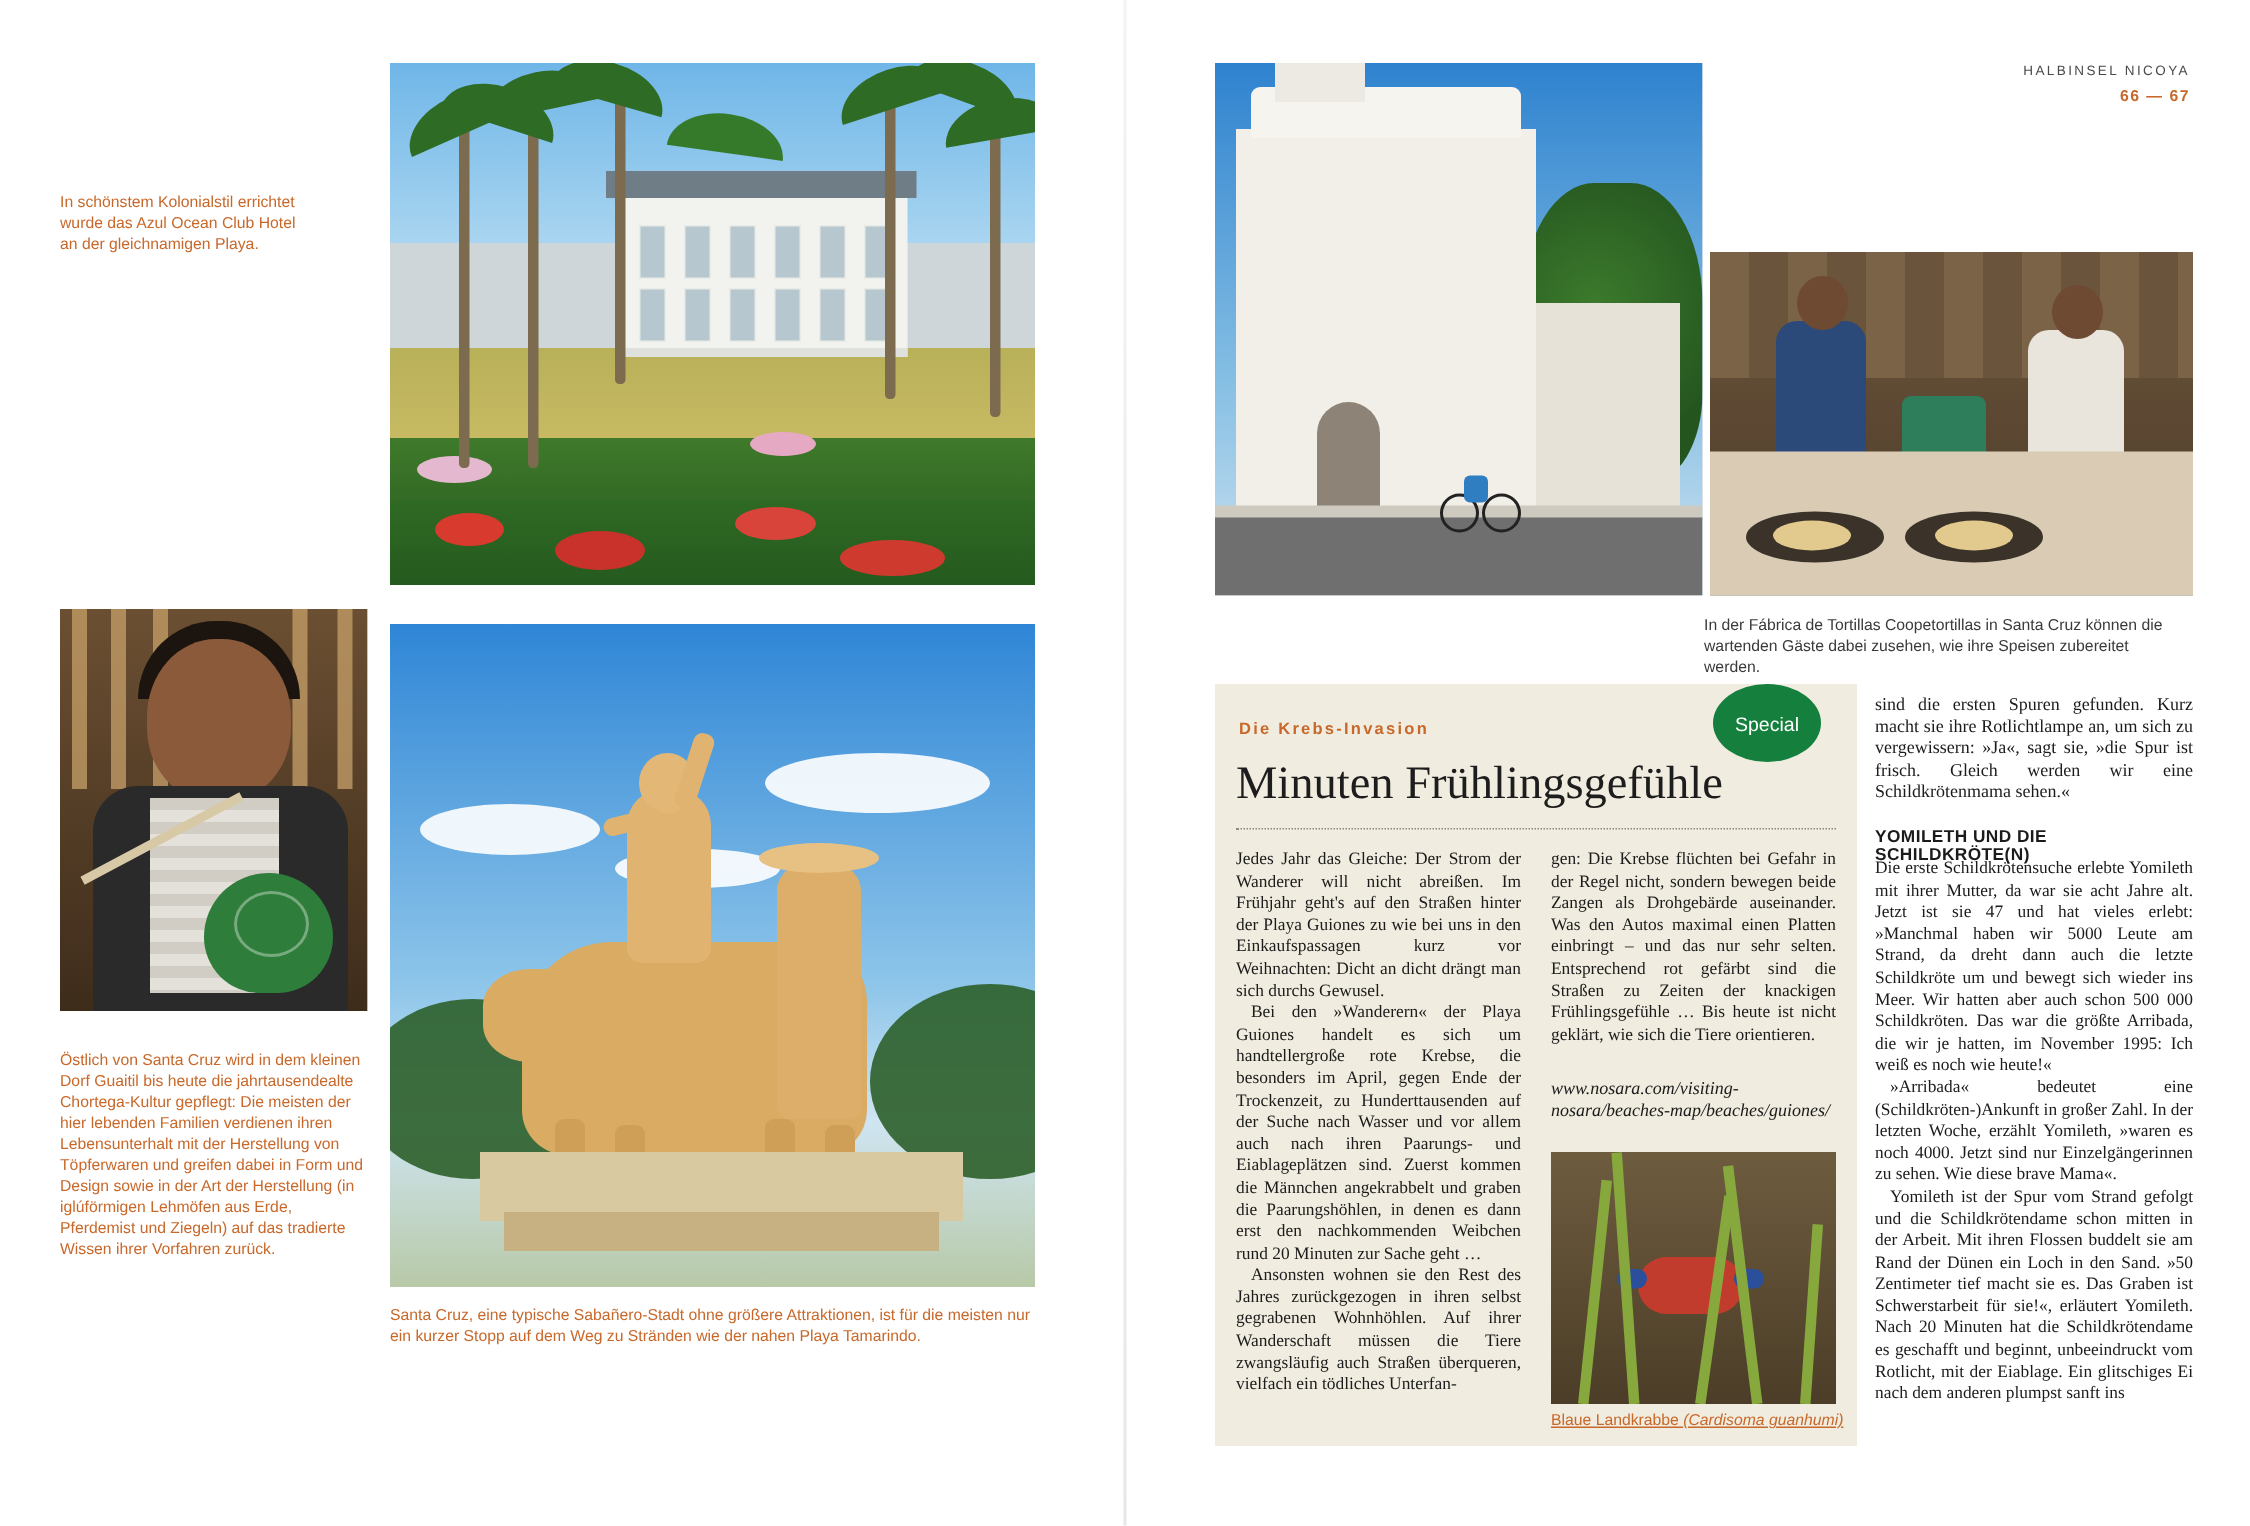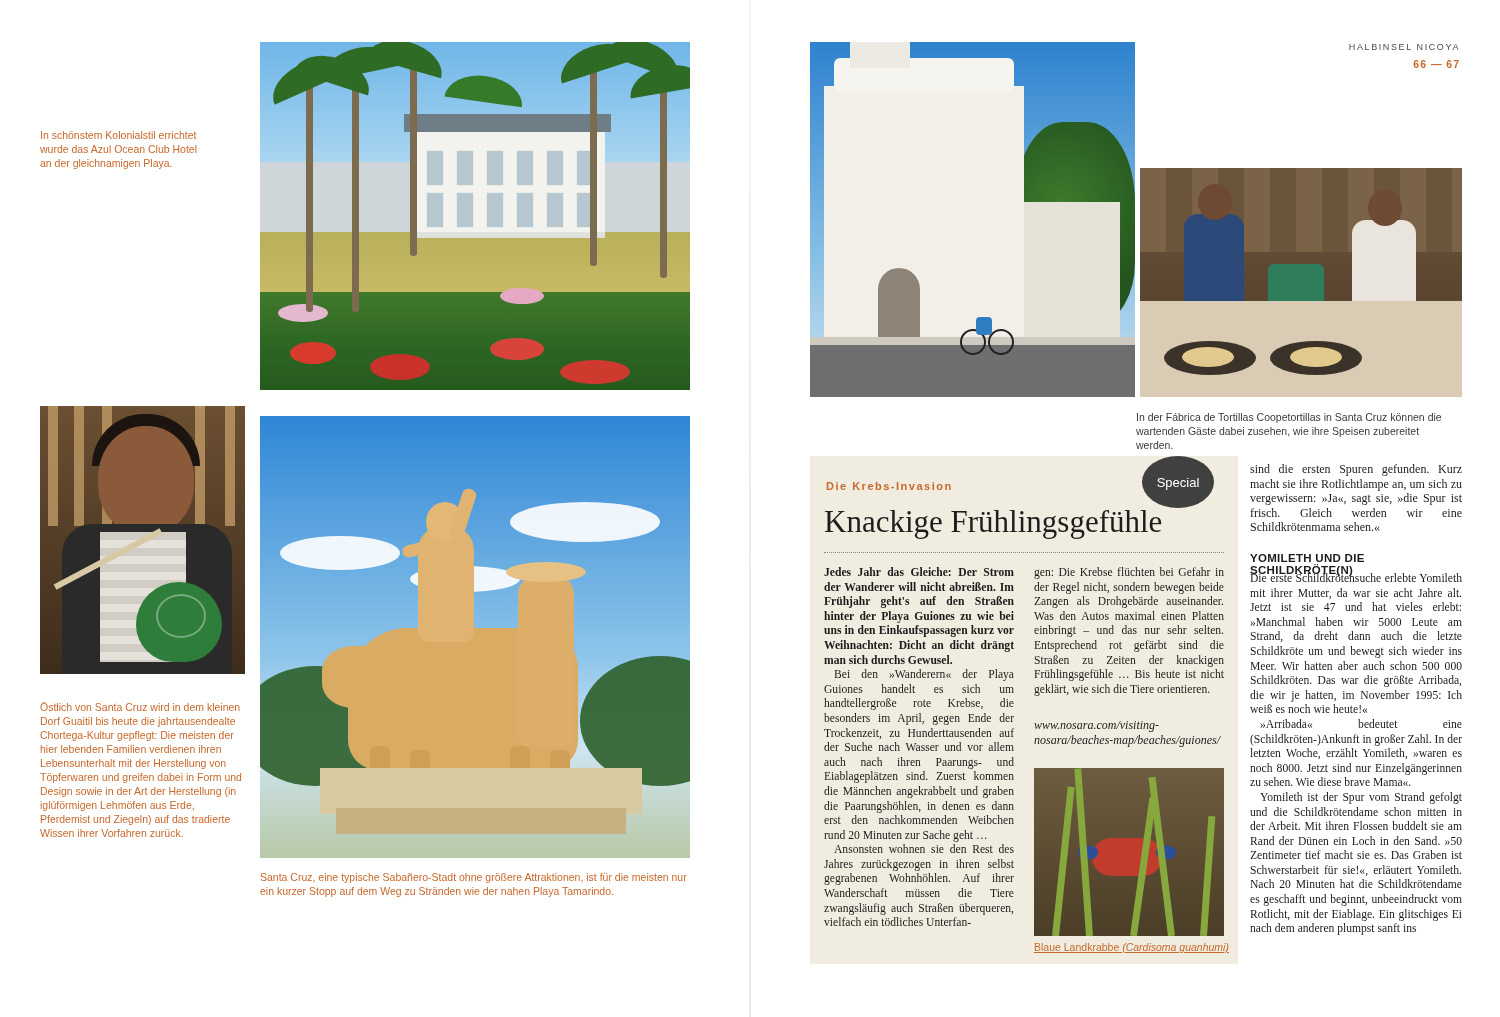--- a/index.html
+++ b/index.html
@@ -97,30 +97,30 @@
   #photo-tort .w1 .h{position:absolute;left:14px;top:-30px;width:34px;height:36px;border-radius:50%;background:#6e4a33;}
   #photo-tort .w2{position:absolute;right:46px;top:52px;width:64px;height:126px;background:#e9e5dc;border-radius:14px 14px 0 0;}
   #photo-tort .w2 .h{position:absolute;left:16px;top:-30px;width:34px;height:36px;border-radius:50%;background:#6e4a33;}
   #photo-tort .pot{position:absolute;left:128px;top:96px;width:56px;height:44px;background:#2e7d5b;border-radius:6px;}
   #cap-tort{left:1136px;top:410px;width:322px;}
 
   
   #article{position:absolute;left:810px;top:456px;width:428px;height:508px;background:#f0ecdf;}
   #kicker{position:absolute;left:826px;top:480px;font-family:"Liberation Sans",sans-serif;font-size:11px;
     letter-spacing:1.5px;color:#c8682a;font-weight:bold;}
-  #special{position:absolute;left:1142px;top:456px;width:72px;height:52px;border-radius:36px/26px;background:#404040;color:#fff;
+  #special{position:absolute;left:1142px;top:456px;width:72px;height:52px;border-radius:36px/26px;background:#15803d;color:#fff;
     font-family:"Liberation Sans",sans-serif;font-size:13px;display:flex;align-items:center;justify-content:center;}
   #headline{position:absolute;left:824px;top:504px;width:400px;font-size:31px;color:#1d1d1d;font-family:"Liberation Serif",serif;}
   #rule{position:absolute;left:824px;top:552px;width:400px;border-top:1px dotted #8f8a7a;}
 
   .col{position:absolute;font-size:11.6px;line-height:14.6px;text-align:justify;color:#1b1b1b;
     font-family:"Liberation Serif",serif;}
   .col p{margin:0;text-indent:0;}
   .col p + p{text-indent:10px;}
-  .lead{font-weight:bold;}
+  .lead{font-weight:normal;}
   #col-a{left:824px;top:566px;width:190px;}
   #col-b{left:1034px;top:566px;width:190px;}
   #url{position:absolute;left:1034px;top:718px;width:190px;font-style:italic;font-size:12px;line-height:14.6px;color:#1b1b1b;}
 
   #photo-crab{left:1034px;top:768px;width:190px;height:168px;}
   #photo-crab .bg{position:absolute;inset:0;background:linear-gradient(#6e5c3f,#4b3d27);}
   #photo-crab .blade{position:absolute;bottom:0;width:7px;background:#86a83d;transform-origin:bottom;}
   #photo-crab .crab{position:absolute;left:58px;top:70px;width:70px;height:38px;border-radius:26px;background:#c23c2e;}
   #photo-crab .crab:before,#photo-crab .crab:after{content:"";position:absolute;top:8px;width:20px;height:13px;border-radius:8px;background:#2b4f9b;}
   #photo-crab .crab:before{left:-14px;}
@@ -261,21 +261,21 @@
     <div class="comal" style="left:24px;"></div>
     <div class="comal" style="left:130px;"></div>
     <div class="tort" style="left:42px;"></div>
     <div class="tort" style="left:150px;"></div>
   </div>
   <div class="cap-dark" id="cap-tort">In der Fábrica de Tortillas Coopetortillas in Santa Cruz können die wartenden Gäste dabei zusehen, wie ihre Speisen zubereitet werden.</div>
 
   <div id="article"></div>
   <div id="kicker">Die Krebs-Invasion</div>
   <div id="special">Special</div>
-  <div id="headline">Knackige Frühlingsgefühle</div>
+  <div id="headline">Minuten Frühlingsgefühle</div>
   <div id="rule"></div>
 
   <div class="col" id="col-a">
     <p class="lead">Jedes Jahr das Gleiche: Der Strom der Wanderer will nicht abreißen. Im Frühjahr geht's auf den Straßen hinter der Playa Guiones zu wie bei uns in den Einkaufspassagen kurz vor Weihnachten: Dicht an dicht drängt man sich durchs Gewusel.</p>
     <p>Bei den »Wanderern« der Playa Guiones handelt es sich um handtellergroße rote Krebse, die besonders im April, gegen Ende der Trockenzeit, zu Hunderttausenden auf der Suche nach Wasser und vor allem auch nach ihren Paarungs- und Eiablageplätzen sind. Zuerst kommen die Männchen angekrabbelt und graben die Paarungshöhlen, in denen es dann erst den nachkommenden Weibchen rund 20 Minuten zur Sache geht …</p>
     <p>Ansonsten wohnen sie den Rest des Jahres zurückgezogen in ihren selbst gegrabenen Wohnhöhlen. Auf ihrer Wanderschaft müssen die Tiere zwangsläufig auch Straßen überqueren, vielfach ein tödliches Unterfan-</p>
   </div>
 
   <div class="col" id="col-b">
     <p>gen: Die Krebse flüchten bei Gefahr in der Regel nicht, sondern bewegen beide Zangen als Drohgebärde auseinander. Was den Autos maximal einen Platten einbringt – und das nur sehr selten. Entsprechend rot gefärbt sind die Straßen zu Zeiten der knackigen Frühlingsgefühle … Bis heute ist nicht geklärt, wie sich die Tiere orientieren.</p>
@@ -292,17 +292,17 @@
     <div class="blade" style="left:166px;height:120px;transform:rotate(4deg)"></div>
   </div>
   <div class="cap" id="cap-crab"><span>Blaue Landkrabbe </span><em>(Cardisoma guanhumi)</em></div>
 
   <div class="col" id="col-c">
     <p>sind die ersten Spuren gefunden. Kurz macht sie ihre Rotlichtlampe an, um sich zu vergewissern: »Ja«, sagt sie, »die Spur ist frisch. Gleich werden wir eine Schildkrötenmama sehen.«</p>
   </div>
   <div id="subhead">YOMILETH UND DIE SCHILDKRÖTE(N)</div>
   <div class="col" id="col-d">
     <p>Die erste Schildkrötensuche erlebte Yomileth mit ihrer Mutter, da war sie acht Jahre alt. Jetzt ist sie 47 und hat vieles erlebt: »Manchmal haben wir 5000 Leute am Strand, da dreht dann auch die letzte Schildkröte um und bewegt sich wieder ins Meer. Wir hatten aber auch schon 500 000 Schildkröten. Das war die größte Arribada, die wir je hatten, im November 1995: Ich weiß es noch wie heute!«</p>
-    <p>»Arribada« bedeutet eine (Schildkröten-)Ankunft in großer Zahl. In der letzten Woche, erzählt Yomileth, »waren es noch 8000. Jetzt sind nur Einzelgängerinnen zu sehen. Wie diese brave Mama«.</p>
+    <p>»Arribada« bedeutet eine (Schildkröten-)Ankunft in großer Zahl. In der letzten Woche, erzählt Yomileth, »waren es noch 4000. Jetzt sind nur Einzelgängerinnen zu sehen. Wie diese brave Mama«.</p>
     <p>Yomileth ist der Spur vom Strand gefolgt und die Schildkrötendame schon mitten in der Arbeit. Mit ihren Flossen buddelt sie am Rand der Dünen ein Loch in den Sand. »50 Zentimeter tief macht sie es. Das Graben ist Schwerstarbeit für sie!«, erläutert Yomileth. Nach 20 Minuten hat die Schildkrötendame es geschafft und beginnt, unbeeindruckt vom Rotlicht, mit der Eiablage. Ein glitschiges Ei nach dem anderen plumpst sanft ins</p>
   </div>
 
 </div>
 
 </body></html>

